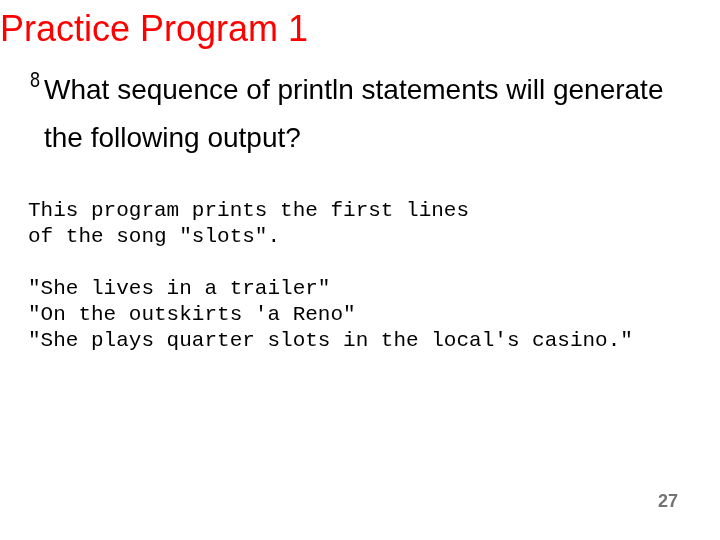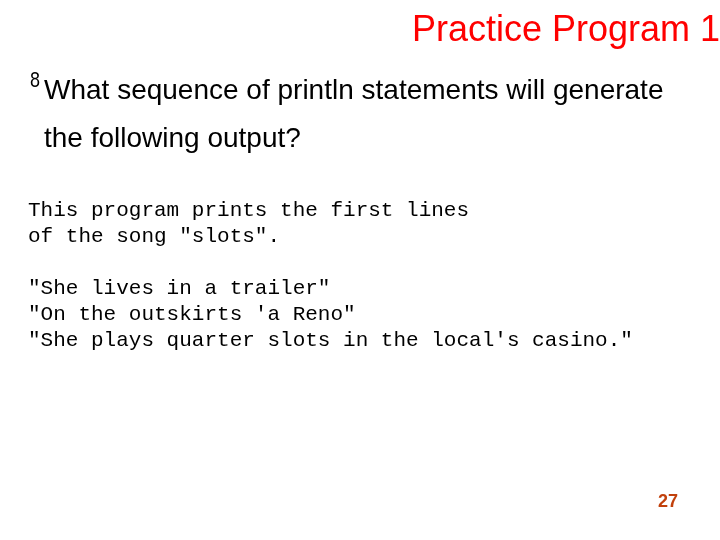--- a/index.html
+++ b/index.html
@@ -9,21 +9,21 @@
     }
     body {
       width: 720px;
       height: 540px;
       background: #ffffff;
       position: relative;
       font-family: Arial, Helvetica, sans-serif;
       overflow: hidden;
     }
     .slide-title {
-      text-align: right;
+      text-align: left;
       font-size: 36px;
       color: #ff0000;
       font-weight: normal;
       padding-top: 8px;
       padding-bottom: 10px;
     }
     .bullet-block {
       padding-left: 30px;
       padding-right: 30px;
       padding-top: 6px;
@@ -54,21 +54,21 @@
       color: #000000;
       line-height: 26px;
       white-space: pre;
     }
     .page-number {
       position: absolute;
       bottom: 28px;
       right: 42px;
       font-size: 18px;
       font-weight: bold;
-      color: #c2410c;
+      color: #737373;
     }
   </style>
 </head>
 <body>
 
 <h1 class="slide-title">Practice Program 1</h1>
 
 <div class="bullet-block">
   <div class="bullet-row">
     <span class="bullet-marker">8</span>

